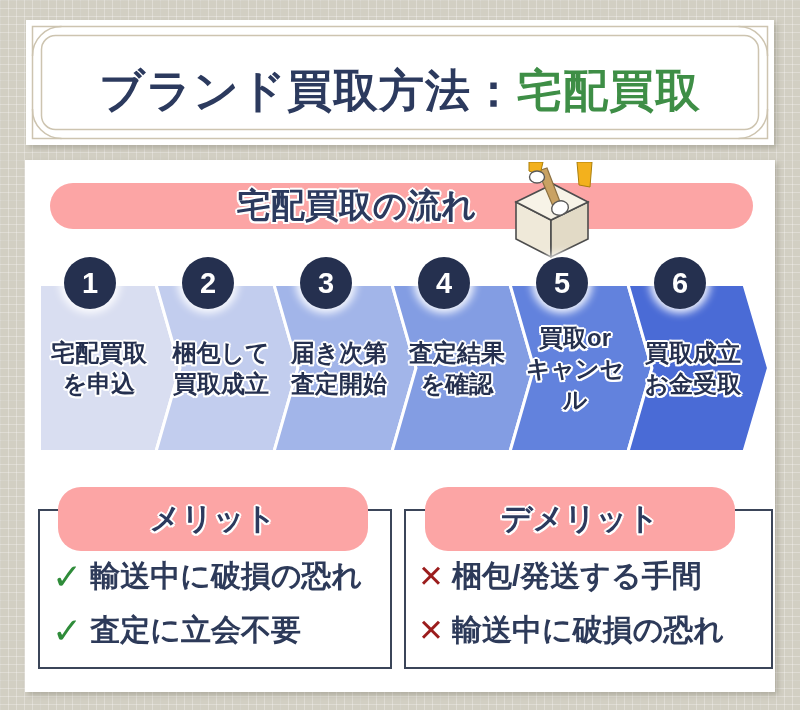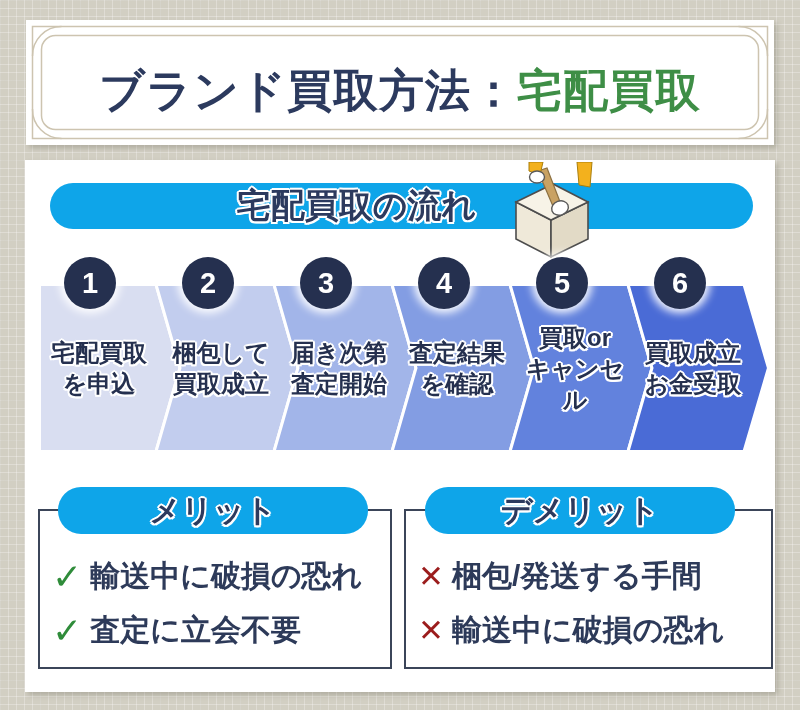--- a/index.html
+++ b/index.html
@@ -25,21 +25,21 @@
     display:flex;align-items:center;justify-content:center;
     font-size:45px;font-weight:bold;letter-spacing:1px;color:#2c3a5e;
   }
   .banner h1 .hl{color:#3e8e46;}
   
   .panel{
     position:absolute;left:25px;top:160px;width:750px;height:532px;
     background:#fff;box-shadow:3px 3px 5px rgba(100,95,80,.30);
   }
   .pill{
-    position:absolute;background:#0ea5e9;border-radius:23px;
+    position:absolute;background:#fca5a5;border-radius:23px;
     display:flex;align-items:center;justify-content:center;
     color:#2c3a5e;font-weight:bold;
   }
   .flow-pill{left:25px;top:23px;width:703px;height:46px;font-size:34px;padding-right:90px;box-sizing:border-box;}
   .outline{
     text-shadow:2px 0 0 #fff,-2px 0 0 #fff,0 2px 0 #fff,0 -2px 0 #fff,
       1.5px 1.5px 0 #fff,-1.5px 1.5px 0 #fff,1.5px -1.5px 0 #fff,-1.5px -1.5px 0 #fff;
   }
   .box-illust{position:absolute;left:473px;top:2px;}
   
@@ -61,21 +61,21 @@
   .c3{left:393px;} .l3{left:371px;}
   .c4{left:511px;} .l4{left:489px;}
   .c5{left:629px;} .l5{left:607px;text-align:center;}
   
   .md-box{
     position:absolute;top:349px;height:160px;background:#fff;
     border:2px solid #3b4559;box-sizing:border-box;
   }
   .merit-box{left:13px;width:354px;}
   .demerit-box{left:379px;width:369px;}
-  .md-pill{top:327px;width:310px;height:47px;font-size:31px;}
+  .md-pill{top:327px;width:310px;height:64px;font-size:31px;}
   .merit-pill{left:33px;}
   .demerit-pill{left:400px;}
   .md-items{
     position:absolute;left:0;top:0;width:100%;height:100%;
     display:flex;flex-direction:column;justify-content:flex-end;
     gap:13px;padding:0 8px 16px 12px;box-sizing:border-box;
   }
   .md-item{display:flex;align-items:center;gap:8px;font-size:30px;font-weight:bold;color:#2d3a59;white-space:nowrap;}
   .mark{flex:0 0 auto;line-height:1;}
   .check{color:#2f8c3a;font-size:36px;font-weight:600;}

